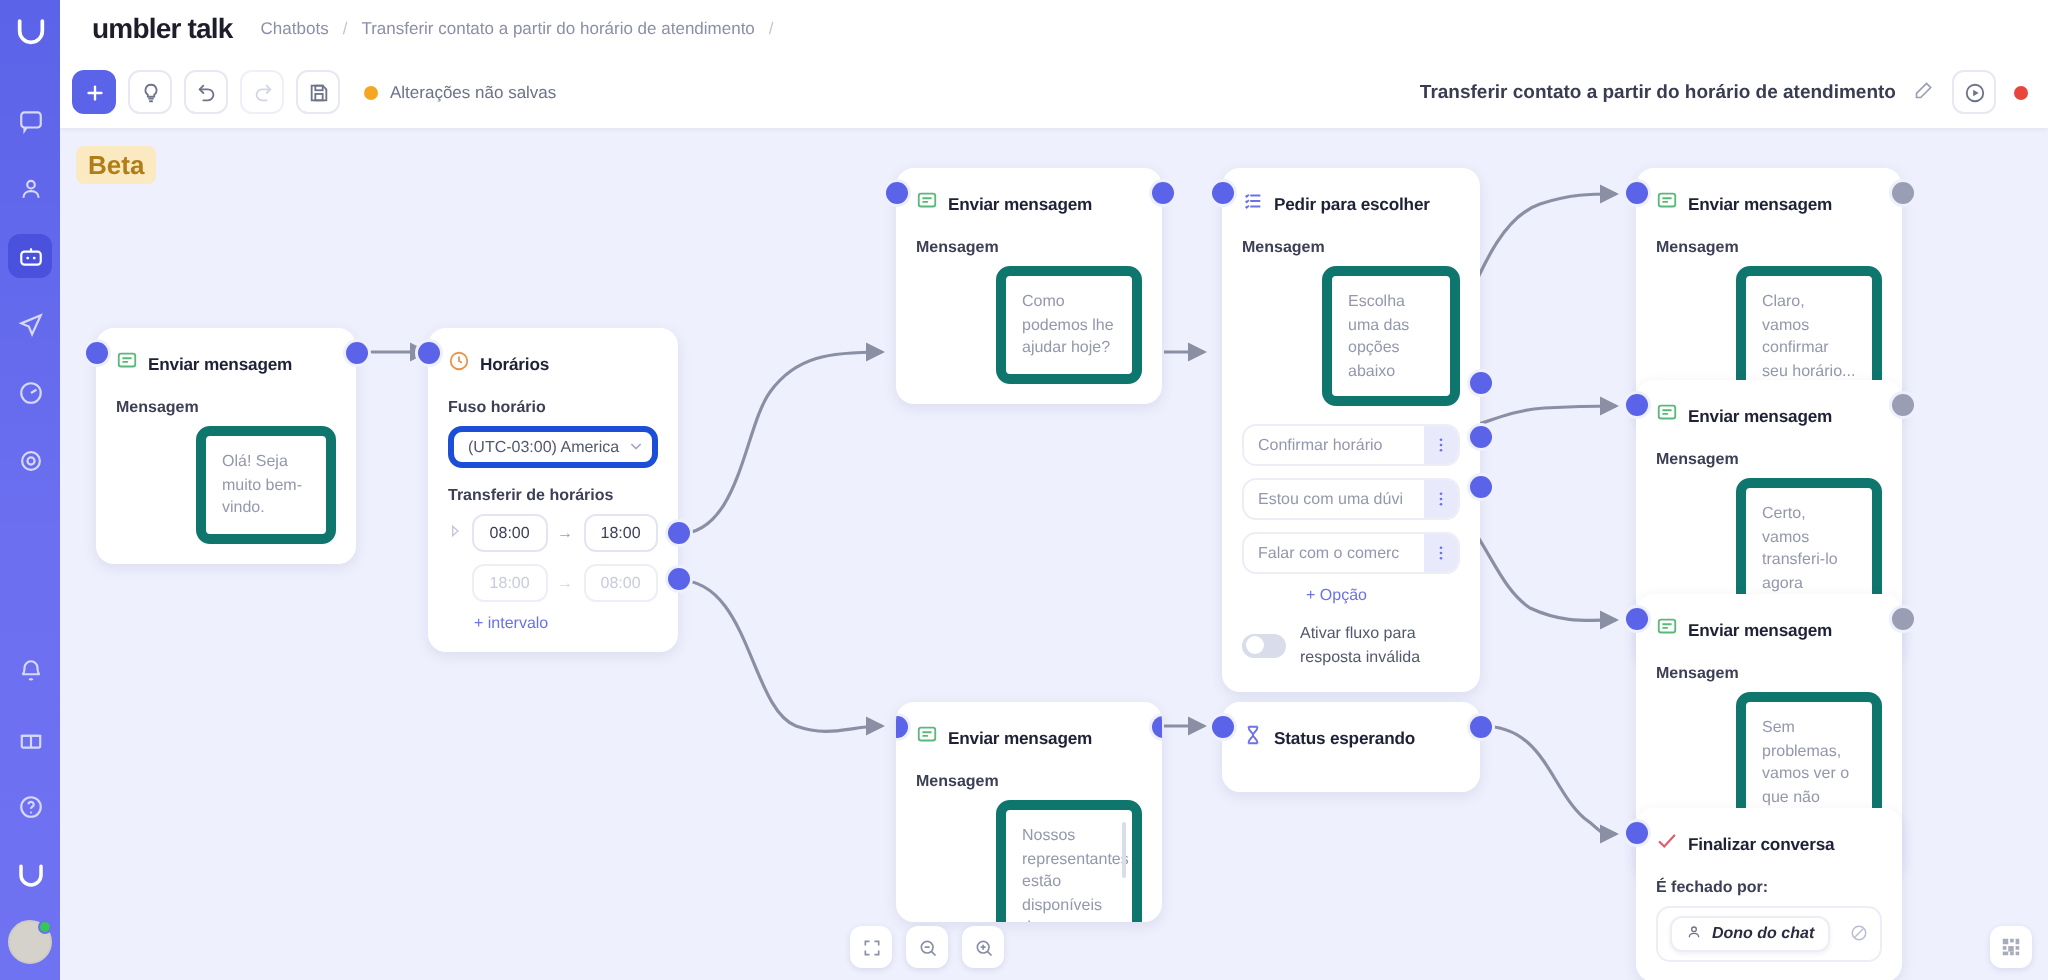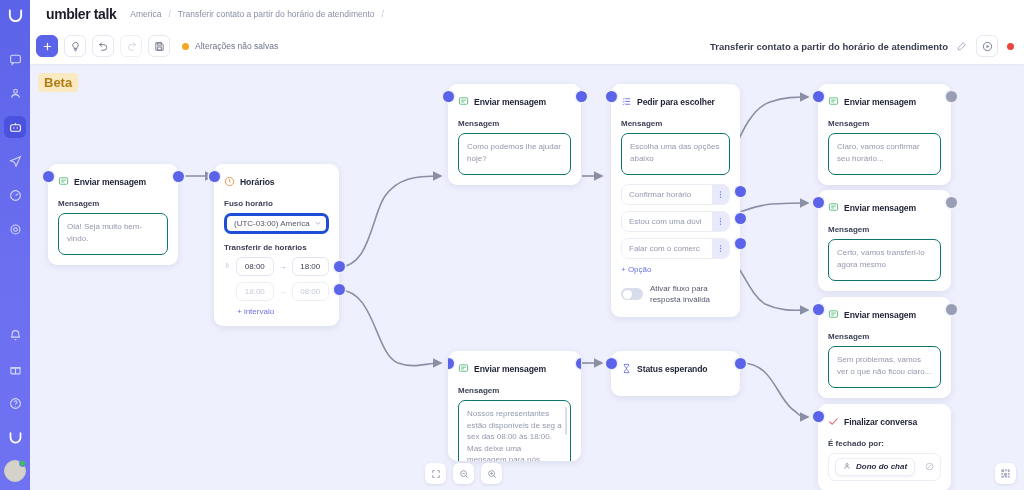--- a/index.html
+++ b/index.html
@@ -85,22 +85,22 @@
   
   .node {
     position: absolute; background: #fff; border-radius: 9px;
     box-shadow: 0 2px 7px rgba(60,60,120,.10);
     padding: 9px 10px 10px 10px;
   }
   .node-head { display: flex; align-items: center; gap: 5px; margin-bottom: 8px; }
   .node-title { font-size: 8.6px; font-weight: bold; color: #1f2236; letter-spacing: -0.1px; }
   .fld-label { font-size: 8px; color: #3c3f55; font-weight: bold; margin-bottom: 5px; }
   .msgbox {
-    border: 1px solid #0f766e; border-radius: 7px; padding: 7px 8px;
-    font-size: 8px; color: #9498ad; line-height: 1.45; min-height: 42px;
+    border: 5px solid #0f766e; border-radius: 7px; padding: 7px 8px;
+    font-size: 8px; color: #9498ad; line-height: 1.45; min-height: 42px; margin-left: 40px;
   }
   .msgbox.scroll { position: relative; overflow: hidden; }
   .msgbox.scroll::after {
     content: ""; position: absolute; right: 3px; top: 6px; width: 2px; height: 28px;
     background: #d9dcea; border-radius: 2px;
   }
 
   
   .port {
     position: absolute; width: 11px; height: 11px; border-radius: 50%;
@@ -119,21 +119,21 @@
   .select .chev { margin-left: auto; color: #a5a9bd; }
   .interval-row { display: flex; align-items: center; gap: 5px; margin-bottom: 6px; }
   .drag-ic { color: #c4c8d8; font-size: 8px; width: 8px; }
   .tinput {
     border: 1px solid #e3e6f1; border-radius: 6px; width: 42px; height: 19px;
     display: flex; align-items: center; justify-content: center;
     font-size: 8px; color: #3c3f55; background: #fff;
   }
   .tinput.dim { color: #c8ccdb; border-color: #edeff6; }
   .arrow-min { color: #9a9eb4; font-size: 8px; }
-  .addlink { font-size: 8px; color: #6b72e8; margin-top: 2px; }
+  .addlink { font-size: 8px; color: #6b72e8; margin-top: 2px; margin-left: 32px; }
 
   
   .opt {
     display: flex; align-items: stretch; border: 1px solid #eceef6;
     border-radius: 7px; overflow: hidden; margin-bottom: 6px; background:#fff;
   }
   .opt .opt-txt {
     flex: 1; padding: 5px 7px; font-size: 8px; color: #9498ad;
     white-space: nowrap; overflow: hidden;
   }
@@ -268,21 +268,21 @@
         </svg>
     </div>
     <div class="avatar">
       <span class="dot"></span>
     </div>
   </nav>
 
   <header id="topbar">
     <div class="brand">umbler talk</div>
     <div class="crumbs">
-      <span>America</span>
+      <span>Chatbots</span>
       <span class="sep">/</span>
       <span class="crumb-cur">Transferir contato a partir do horário de atendimento</span>
       <span class="sep">/</span>
     </div>
   </header>
 
   <div id="toolbar">
     <div class="tbtn primary">
       <svg width="11" height="11" viewBox="0 0 24 24" fill="none" stroke="currentColor" stroke-width="2.6" stroke-linecap="round">
           <path d="M12 5v14M5 12h14"></path>

